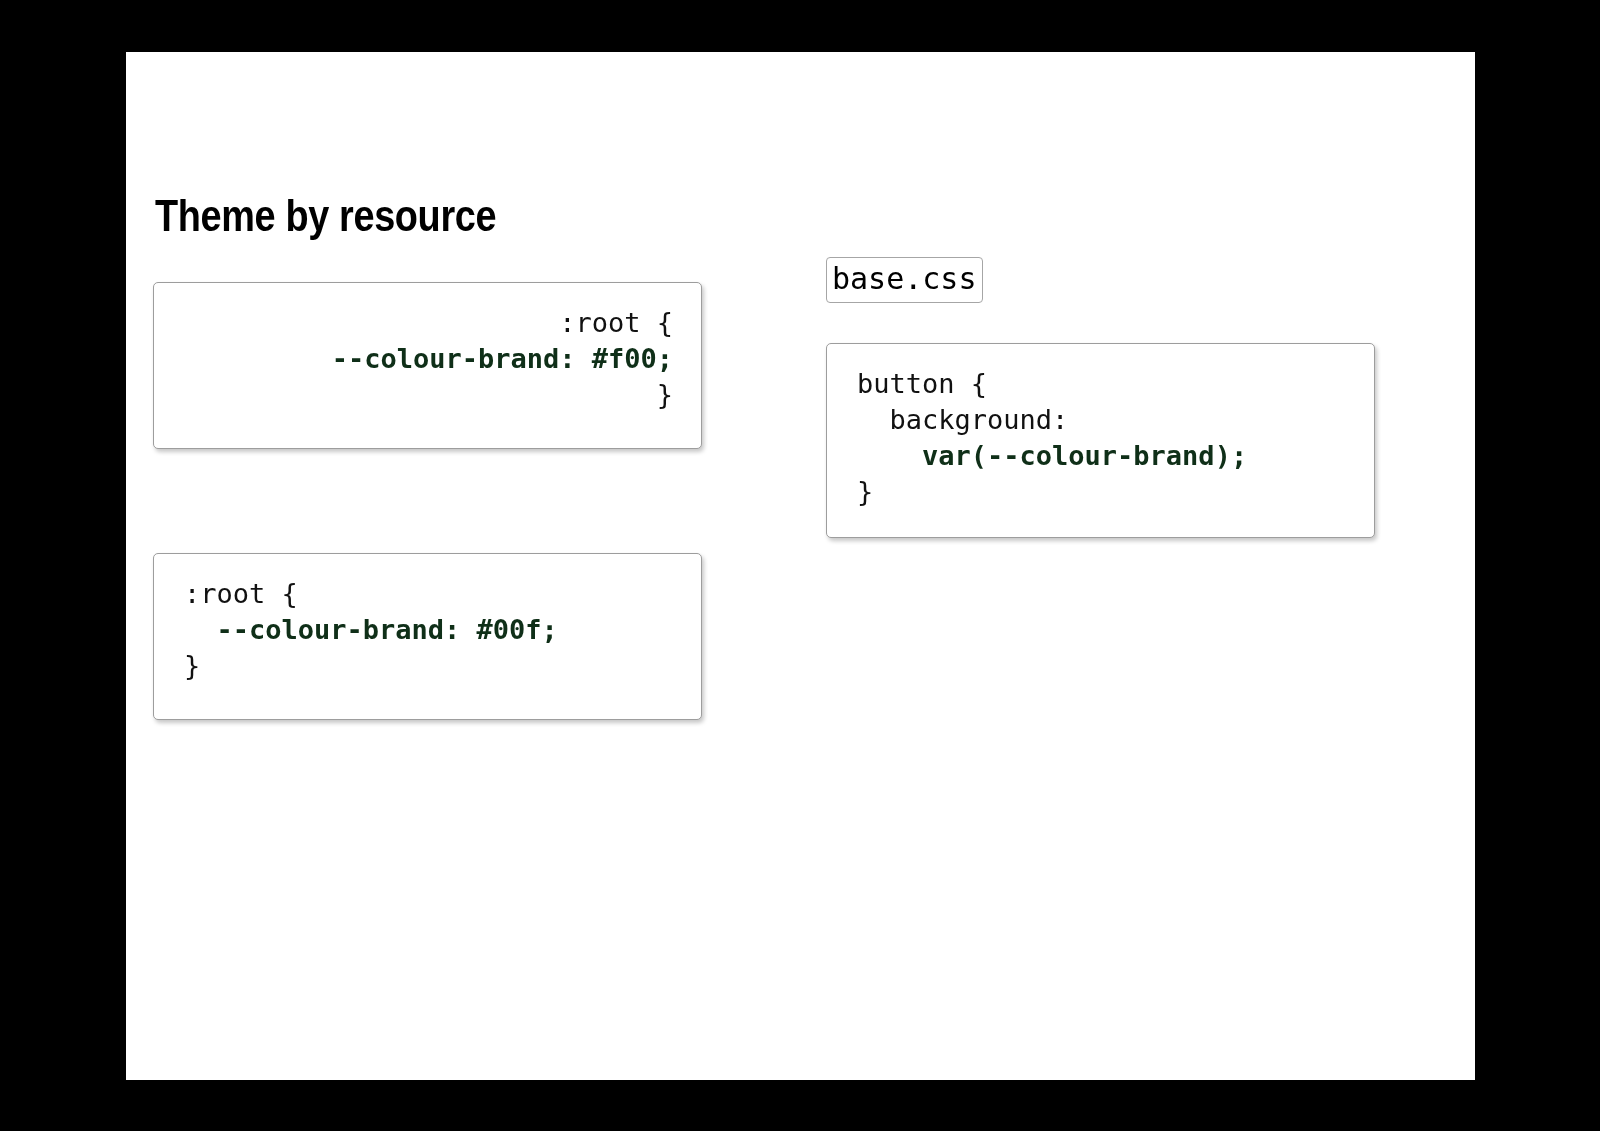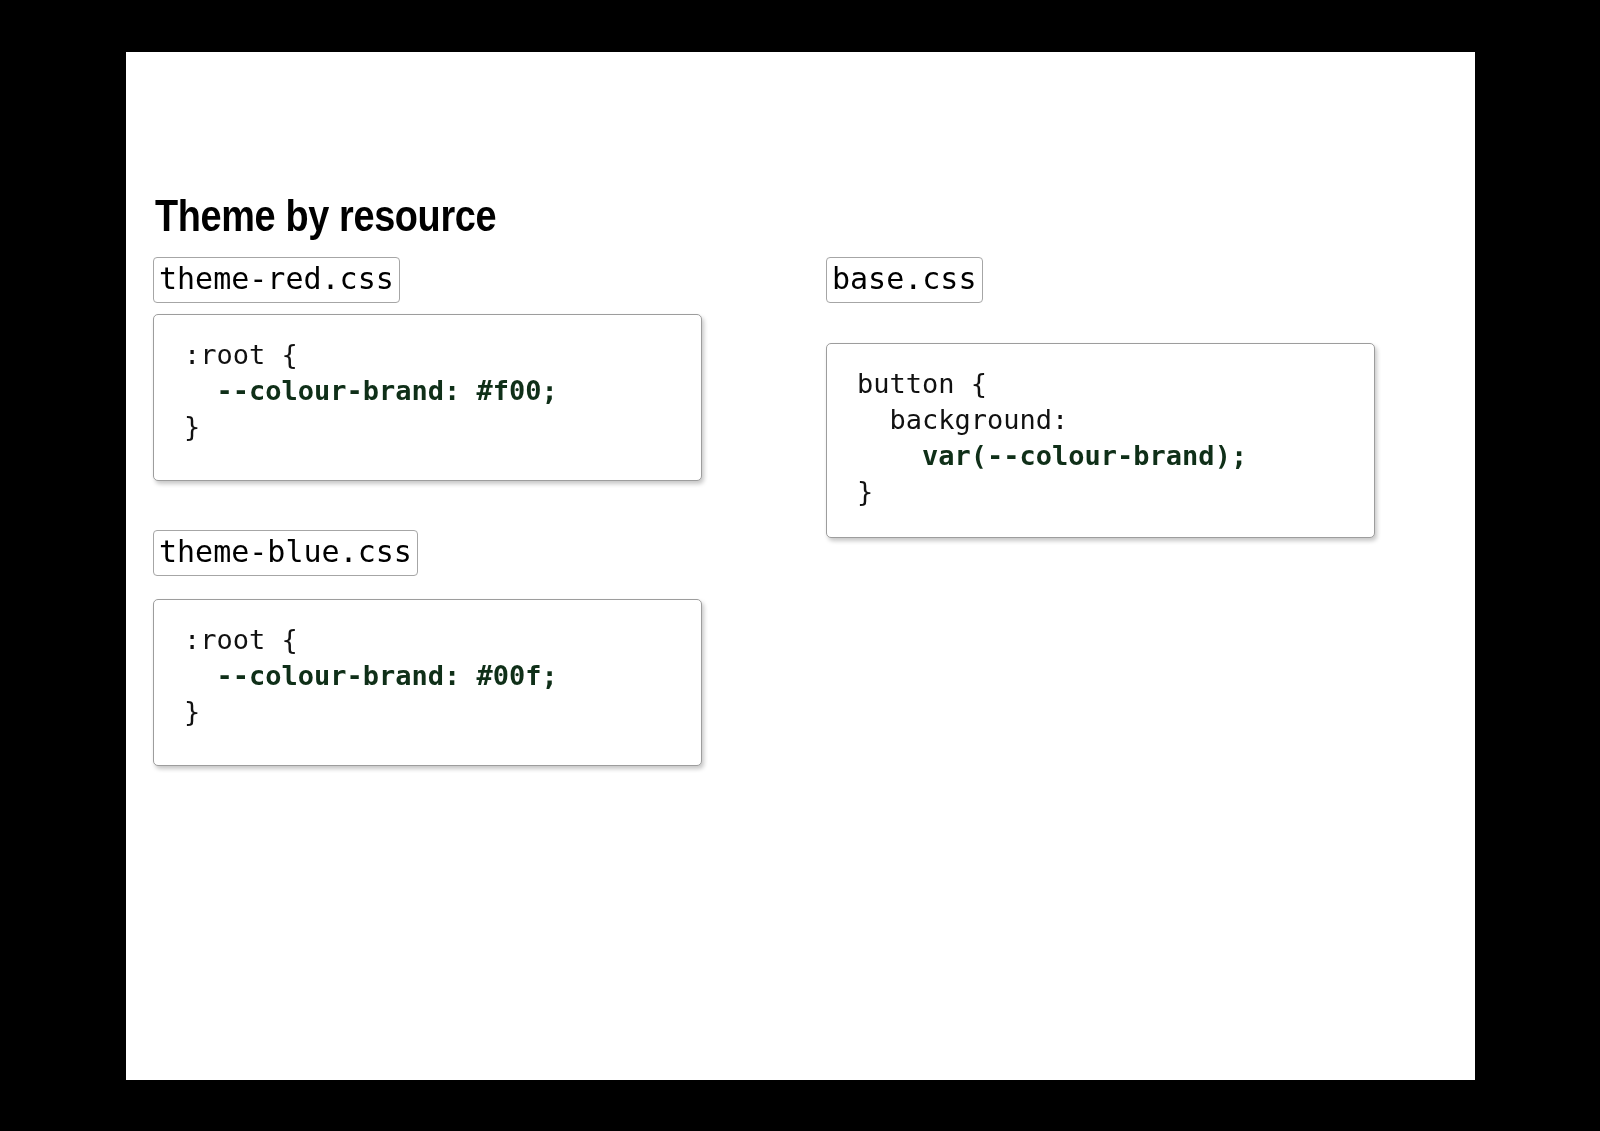--- a/index.html
+++ b/index.html
@@ -99,45 +99,43 @@
   .tok-accent {
     color: #0f2f18;
     font-weight: bold;
   }
 
   
   #group-theme-red   { top: 205px; }
   #group-theme-blue  { top: 478px; }
   #group-base        { top: 205px; padding-left: 40px; }
 
-  #card-theme-red    { width: 549px; height: 167px; margin-top: 11px; }
+  #card-theme-red    { width: 549px; height: 167px; margin-top: 25px; text-align: right; }
   #card-theme-blue   { width: 549px; height: 167px; margin-top: 23px; }
   #card-base         { width: 549px; height: 195px; margin-top: 40px; }
 </style>
 </head>
 <body>
 
 <div id="slide-stage">
   <div id="slide">
 
     <h1 id="slide-title">Theme by resource</h1>
 
     <div class="column" id="column-left">
 
       <div class="resource-group" id="group-theme-red">
-        <div class="filename-chip">theme-red.css</div>
         <div class="code-card" id="card-theme-red">
           <pre><span class="tok-plain">:root {</span>
 <span class="tok-plain">  </span><span class="tok-accent">--colour-brand: #f00;</span>
 <span class="tok-plain">}</span></pre>
         </div>
       </div>
 
       <div class="resource-group" id="group-theme-blue">
-        <div class="filename-chip">theme-blue.css</div>
         <div class="code-card" id="card-theme-blue">
           <pre><span class="tok-plain">:root {</span>
 <span class="tok-plain">  </span><span class="tok-accent">--colour-brand: #00f;</span>
 <span class="tok-plain">}</span></pre>
         </div>
       </div>
 
     </div>
 
     <div class="column" id="column-right">

